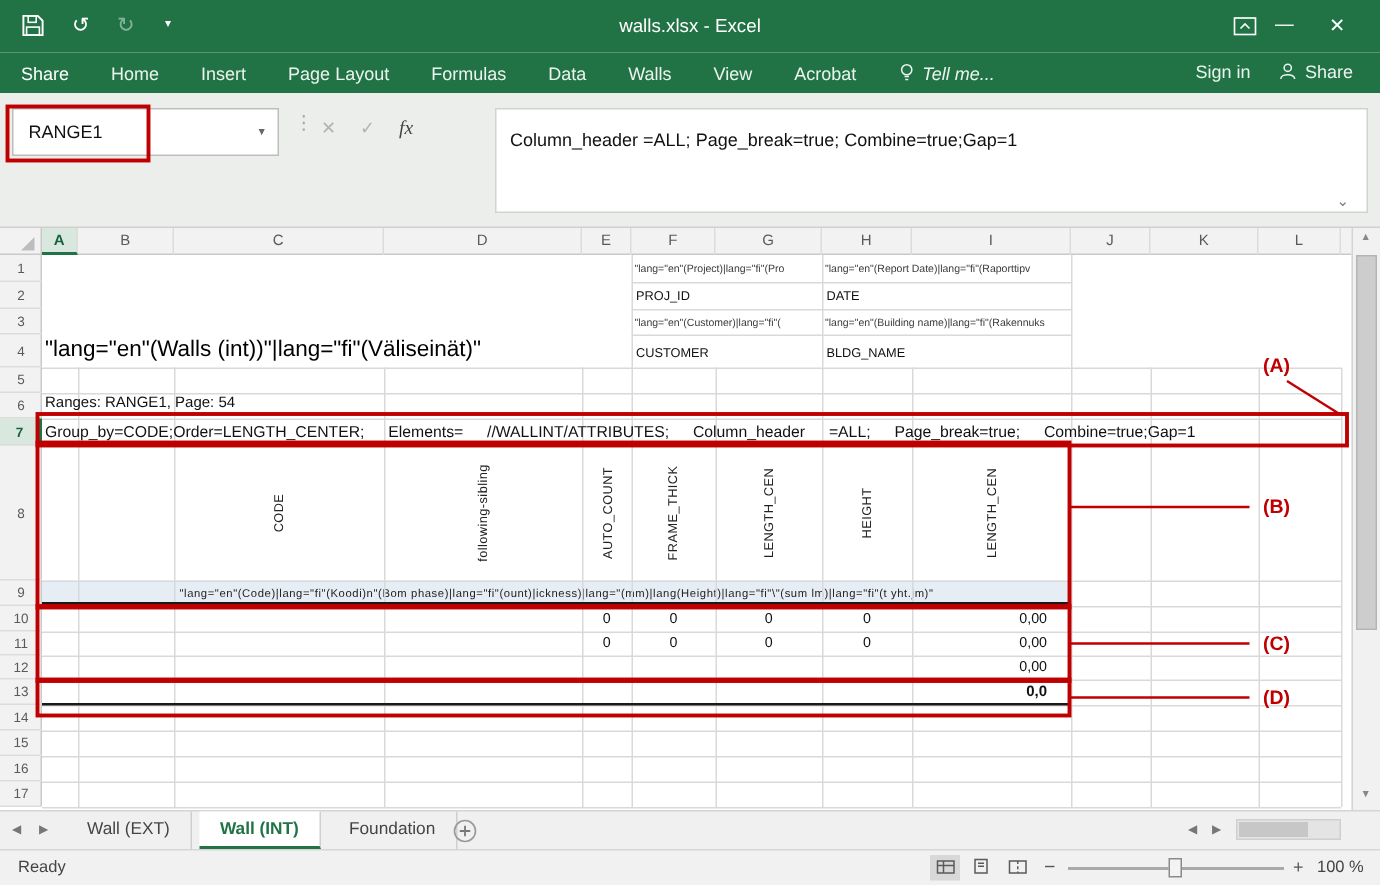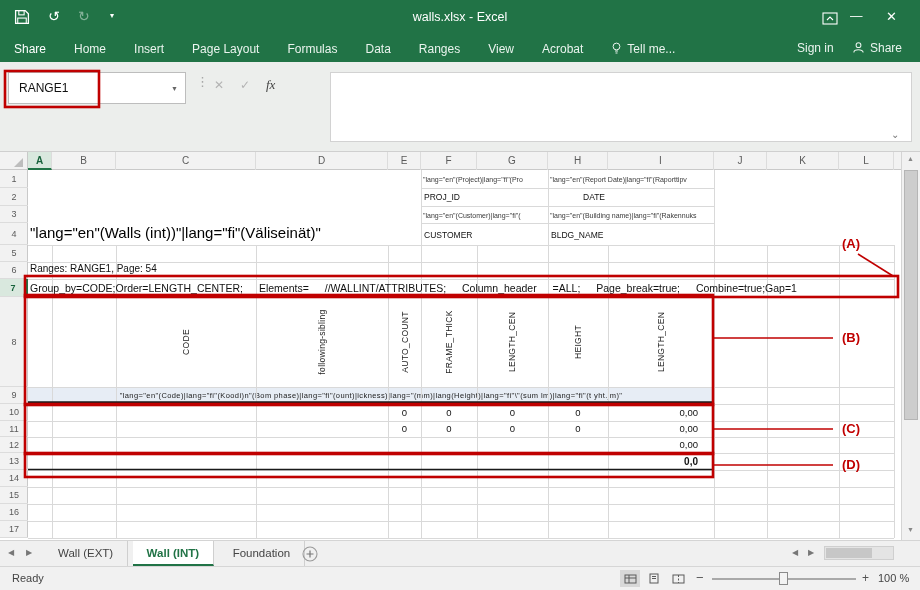--- a/index.html
+++ b/index.html
@@ -72,24 +72,24 @@
   </div>
 
   <div class="a ribbonbar">
     <div class="rtabs">
       <span class="rtab" style="color:#fff;">Share</span>
       <span class="rtab">Home</span>
       <span class="rtab">Insert</span>
       <span class="rtab">Page Layout</span>
       <span class="rtab">Formulas</span>
       <span class="rtab">Data</span>
-      <span class="rtab">Ranges</span>
+      <span class="rtab">Walls</span>
       <span class="rtab">View</span>
       <span class="rtab">Acrobat</span>
-      <span class="rtab" style="display:flex;align-items:center;gap:5px;">
+      <span class="rtab" style="display:flex;align-items:center;gap:5px;font-style:italic;">
         <svg width="11" height="13" viewBox="0 0 11 13">
             <circle cx="5.5" cy="4.5" r="3.4" fill="none" stroke="#eaf4ee" stroke-width="1"></circle>
             <path d="M4 9 h3 M4.5 11 h2" stroke="#eaf4ee" stroke-width="1"></path>
           </svg>
         <span>Tell me...</span>
       </span>
     </div>
     <span class="a rtab" style="left:797px;top:6px;">Sign in</span>
     <span class="a rtab" style="left:852px;top:6px;display:flex;gap:5px;">
       <svg width="13" height="13" viewBox="0 0 14 13">
@@ -103,20 +103,21 @@
   <div class="a fstrip">
     <div class="namebox">
       <span>RANGE1</span>
       <span class="a" style="left:162px;top:1px;font-size:7px;color:#666;">▼</span>
     </div>
     <span class="a" style="left:196px;top:12px;font-size:13px;color:#a8a8a8;">⋮</span>
     <span class="a" style="left:214px;top:16px;font-size:12px;color:#b3b3b3;">✕</span>
     <span class="a" style="left:240px;top:16px;font-size:12px;color:#b3b3b3;">✓</span>
     <span class="a" style="left:266px;top:15px;font-size:13px;color:#444;font-family:'Liberation Serif',serif;font-style:italic;">fx</span>
     <div class="fxbox">
+      <div>Column_header =ALL;  Page_break=true; Combine=true;Gap=1</div>
       <span class="a" style="left:560px;top:48px;font-size:10px;color:#777;">⌄</span>
     </div>
   </div>
 
   <div class="a grid">
 
     <div class="a" style="left:0;top:0;width:28px;height:18px;background:#f2f2f2;border-right:1px solid #c9c9c9;border-bottom:1px solid #c9c9c9;">
       <span class="a" style="left:14px;top:6px;width:0;height:0;border-left:9px solid transparent;border-bottom:9px solid #bdbdbd;"></span>
     </div>
     <div class="a" style="left:28px;top:0;width:873px;height:18px;background:#f2f2f2;border-bottom:1px solid #c9c9c9;"></div>
@@ -166,21 +167,21 @@
         <path d="M28 250.5 H714" stroke-width="2.4"></path>
         <path d="M28 301.5 H714" stroke-width="1.6"></path>
         <path d="M28 317.5 H714" stroke-width="1.6"></path>
       </g>
     </svg>
 
 
     <div class="langtxt" style="left:423px;top:20px;width:124px;height:15px;line-height:15px;">"lang="en"(Project)|lang="fi"(Pro</div>
     <div class="langtxt" style="left:550px;top:20px;width:195px;height:15px;line-height:15px;">"lang="en"(Report Date)|lang="fi"(Raporttipv</div>
     <div class="hdrlbl" style="left:424px;top:40px;">PROJ_ID</div>
-    <div class="hdrlbl" style="left:583px;top:40px;">DATE</div>
+    <div class="hdrlbl" style="left:551px;top:40px;">DATE</div>
     <div class="langtxt" style="left:423px;top:57px;width:124px;height:14px;line-height:14px;">"lang="en"(Customer)|lang="fi"(</div>
     <div class="langtxt" style="left:550px;top:57px;width:245px;height:14px;line-height:14px;">"lang="en"(Building name)|lang="fi"(Rakennuks</div>
     <div class="hdrlbl" style="left:424px;top:78px;">CUSTOMER</div>
     <div class="hdrlbl" style="left:551px;top:78px;">BLDG_NAME</div>
 
     <div class="a" style="left:30px;top:72px;width:390px;height:21px;font-size:15px;font-weight:500;color:#000;white-space:nowrap;">"lang="en"(Walls (int))"|lang="fi"(Väliseinät)"</div>
 
     <div class="a" style="left:30px;top:111px;width:280px;height:16px;font-size:10px;color:#111;white-space:nowrap;">Ranges: RANGE1, Page: 54</div>
 
     <div class="a" style="left:30px;top:128px;width:866px;height:17px;line-height:17px;font-size:10.5px;color:#111;white-space:nowrap;overflow:hidden;word-spacing:13px;">Group_by=CODE;Order=LENGTH_CENTER;  Elements= //WALLINT/ATTRIBUTES;  Column_header =ALL;  Page_break=true; Combine=true;Gap=1</div>

